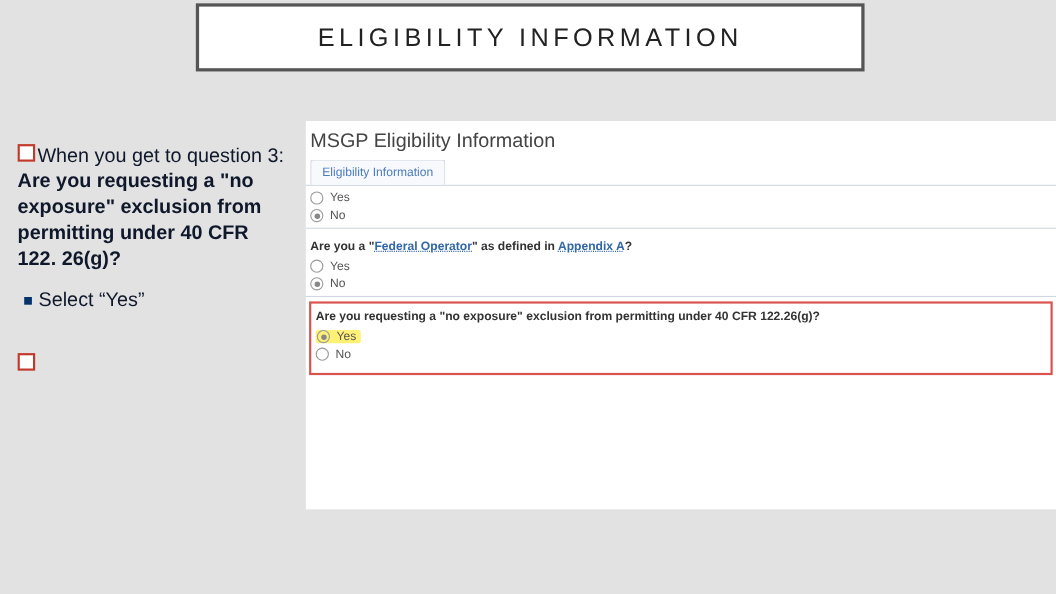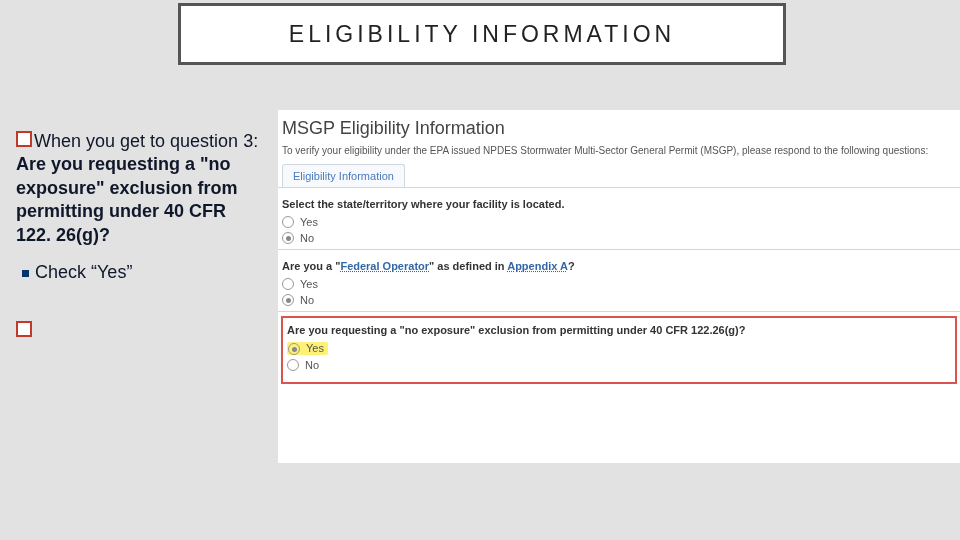--- a/index.html
+++ b/index.html
@@ -25,34 +25,32 @@
 </head>
 <body>
 
 <div class="title-box">ELIGIBILITY INFORMATION</div>
 
 <div class="left">
   <div>
     <span class="sq"></span><span>When you get to question 3: </span><b>Are you requesting a "no exposure" exclusion from permitting under 40 CFR 122. 26(g)?</b>
   </div>
   <div style="margin-top:14px">
-    <span class="dot"></span><span>Check “Yes”</span>
+    <span class="dot"></span><span>Select “Yes”</span>
   </div>
   <div style="margin-top:36px">
     <span class="sq"></span>
   </div>
 </div>
 
 <div class="panel">
   <h2>MSGP Eligibility Information</h2>
-  <div class="intro">To verify your eligibility under the EPA issued NPDES Stormwater Multi-Sector General Permit (MSGP), please respond to the following questions:</div>
   <div class="tab">Eligibility Information</div>
   <hr>
 
-  <div class="q">Select the state/territory where your facility is located.</div>
 
   <div class="opts">
     <div class="opt">
         <span class="radio"></span>
         <span>Yes</span>
       </div>
     <div class="opt">
         <span class="radio">
           <span class="checked"></span>
         </span>

